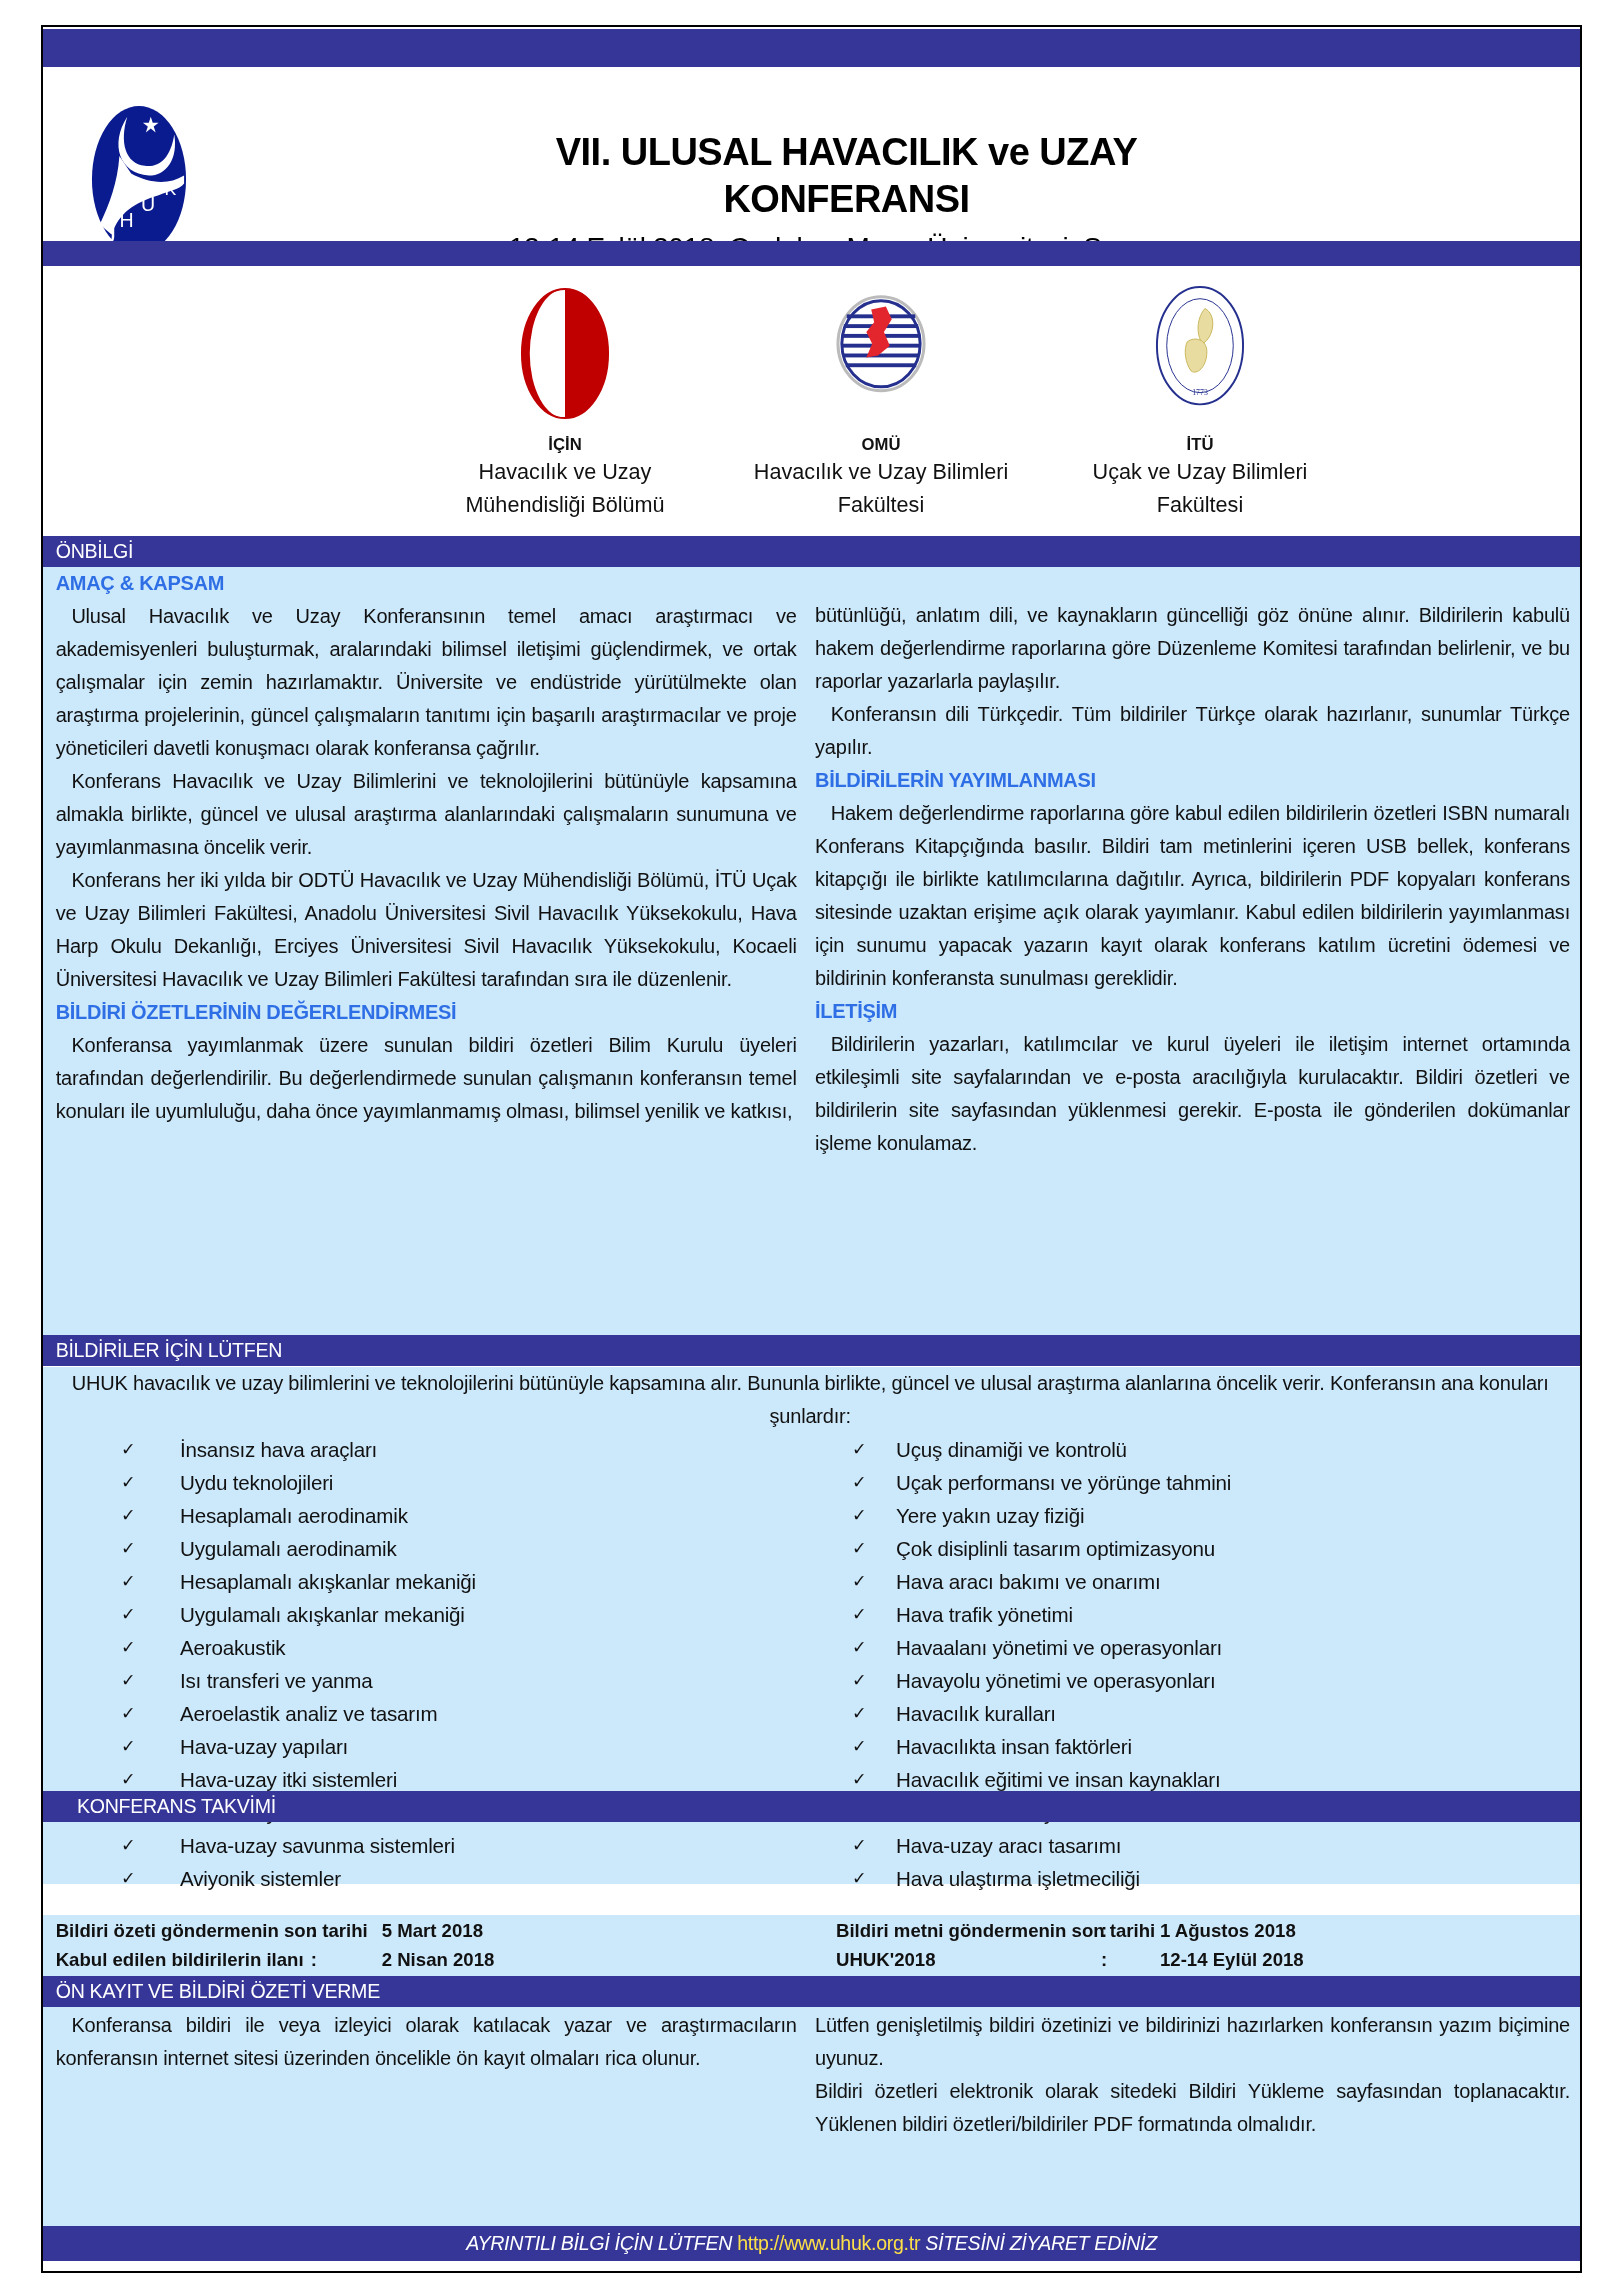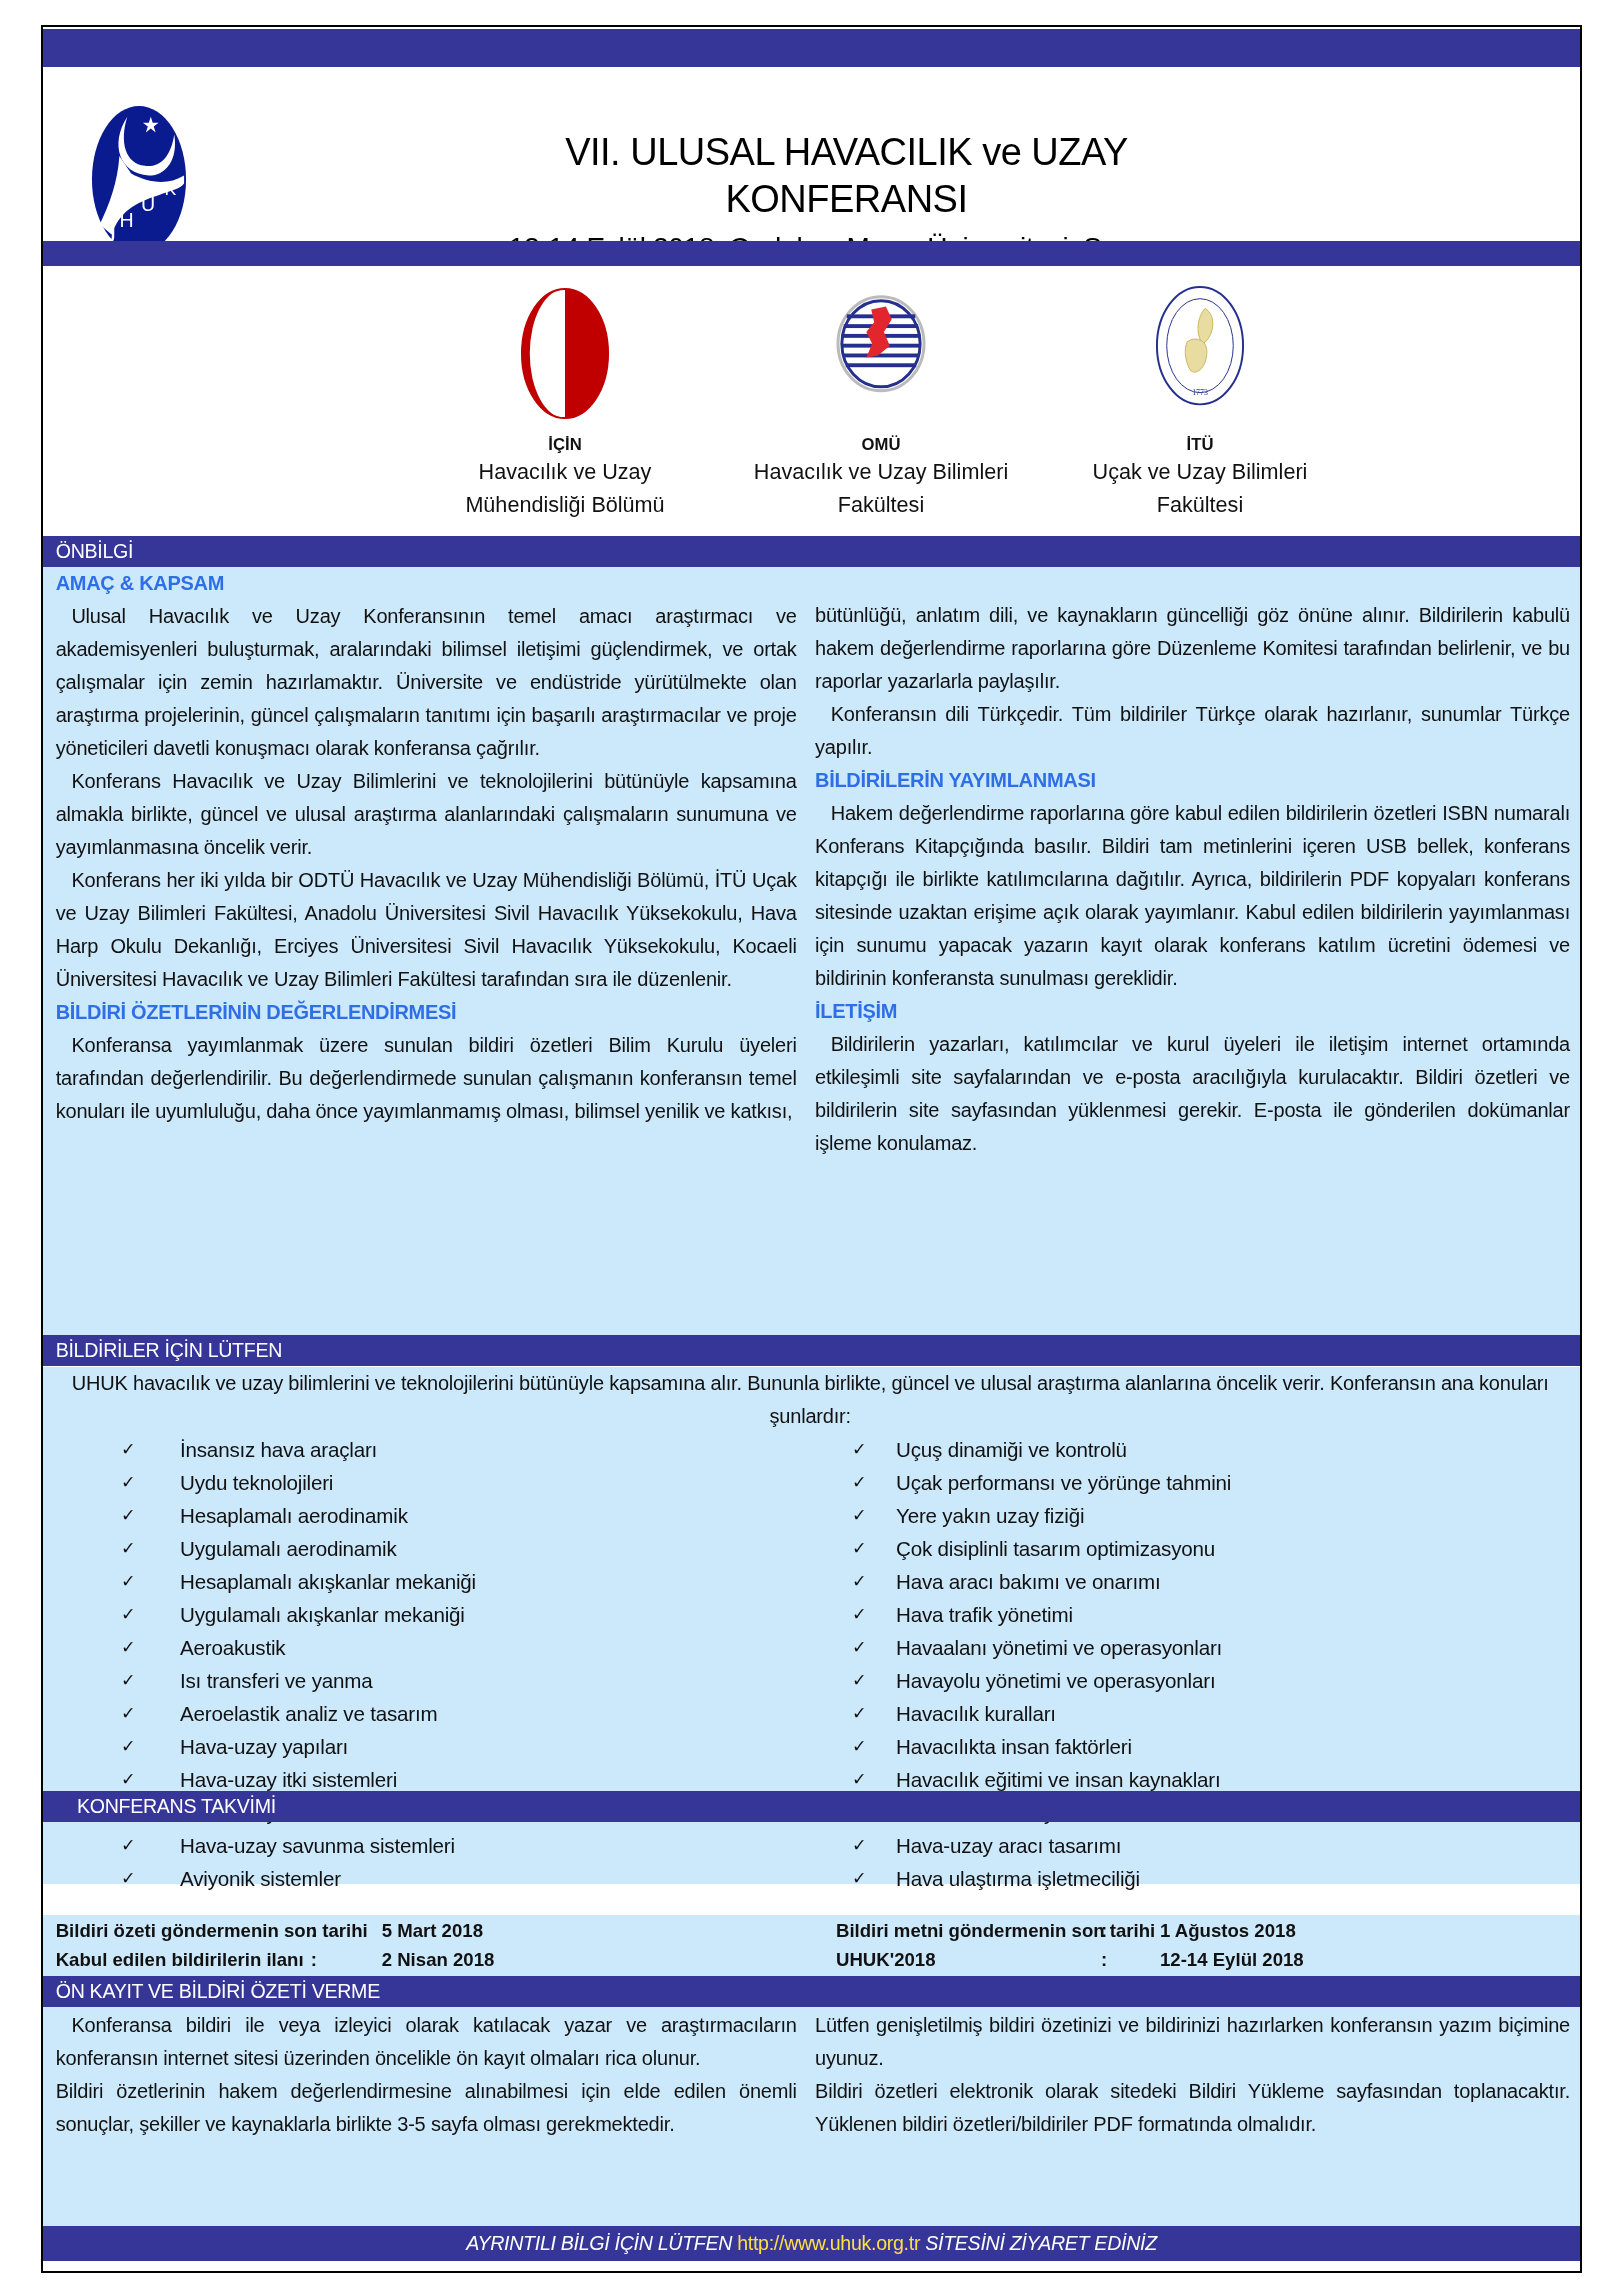--- a/index.html
+++ b/index.html
@@ -8,21 +8,21 @@
   .frame {
     position: absolute; left: 41px; top: 24.5px; width: 1541px; height: 2248px;
     border: 2.9px solid #000; background: #fff; overflow: hidden;
   }
   .band { background: #363699; }
   .topband { position: absolute; left: 0; top: 2.9px; width: 100%; height: 38px; }
   .midband { position: absolute; left: 0; top: 214px; width: 100%; height: 25.5px; }
   .header { position: absolute; left: 0; top: 41px; width: 100%; height: 173px; }
   .logo { position: absolute; left: 47px; top: 37px; width: 98px; height: 149px; }
   .title-block { position: absolute; left: 431px; top: 61px; width: 745px; text-align: center; }
-  .title { font-size: 38px; letter-spacing: -0.5px; color: #000; line-height: 47px; }
+  .title { font-size: 38px; letter-spacing: -0.5px; color: #000; line-height: 47px; font-weight: bold; }
   .subtitle { font-size: 28px; color: #000; line-height: 39px; margin-top: 5.9px; letter-spacing: -0.3px; }
   .unis { position: absolute; left: 0; top: 239px; width: 100%; height: 272px; }
   .uni { position: absolute; top: 19.6px; width: 294px; text-align: center; }
   .uni .uemb { width: 108px; height: 137px; margin: 0 auto; display: block; }
   .uni .abbr { font-weight: bold; font-size: 16.7px; margin-top: 11.8px; line-height: 21.6px; }
   .uni .name { font-size: 21.6px; line-height: 33px; }
   .sec-head {
     position: absolute; left: 0; width: 100%; height: 31px;
     background: #363699; color: #fff; font-size: 19.6px; line-height: 31px; padding-left: 12.7px;
     letter-spacing: -0.3px;
@@ -197,21 +197,20 @@
         <span class="colon" style="left:265px;">:</span>
         <span class="val" style="left:324px;">12-14 Eylül 2018</span>
       </div>
     </div>
   </div>
 
   <div class="sec-head" style="top:1949px;">ÖN KAYIT VE BİLDİRİ ÖZETİ VERME</div>
   <div class="sec-body" style="top:1980px; height:220px;">
     <div class="col" style="left:12.7px; top:2.9px; width:741px;">
       <p>Konferansa bildiri ile veya izleyici olarak katılacak yazar ve araştırmacıların konferansın internet sitesi üzerinden öncelikle ön kayıt olmaları rica olunur.</p>
-      <p class="noind">Bildiri özetlerinin hakem değerlendirmesine alınabilmesi için elde edilen önemli sonuçlar, şekiller ve kaynaklarla birlikte 3-5 sayfa olması gerekmektedir.</p>
     </div>
     <div class="col" style="left:772px; top:2.9px; width:755px;">
       <p class="noind">Lütfen genişletilmiş bildiri özetinizi ve bildirinizi hazırlarken konferansın yazım biçimine uyunuz.</p>
       <p class="noind">Bildiri özetleri elektronik olarak sitedeki Bildiri Yükleme sayfasından toplanacaktır. Yüklenen bildiri özetleri/bildiriler PDF formatında olmalıdır.</p>
     </div>
   </div>
 
   <div class="footer" style="top:2199px;">
     <span>AYRINTILI BİLGİ İÇİN LÜTFEN </span><a class="url">http://www.uhuk.org.tr</a><span> SİTESİNİ ZİYARET EDİNİZ</span>
   </div>

